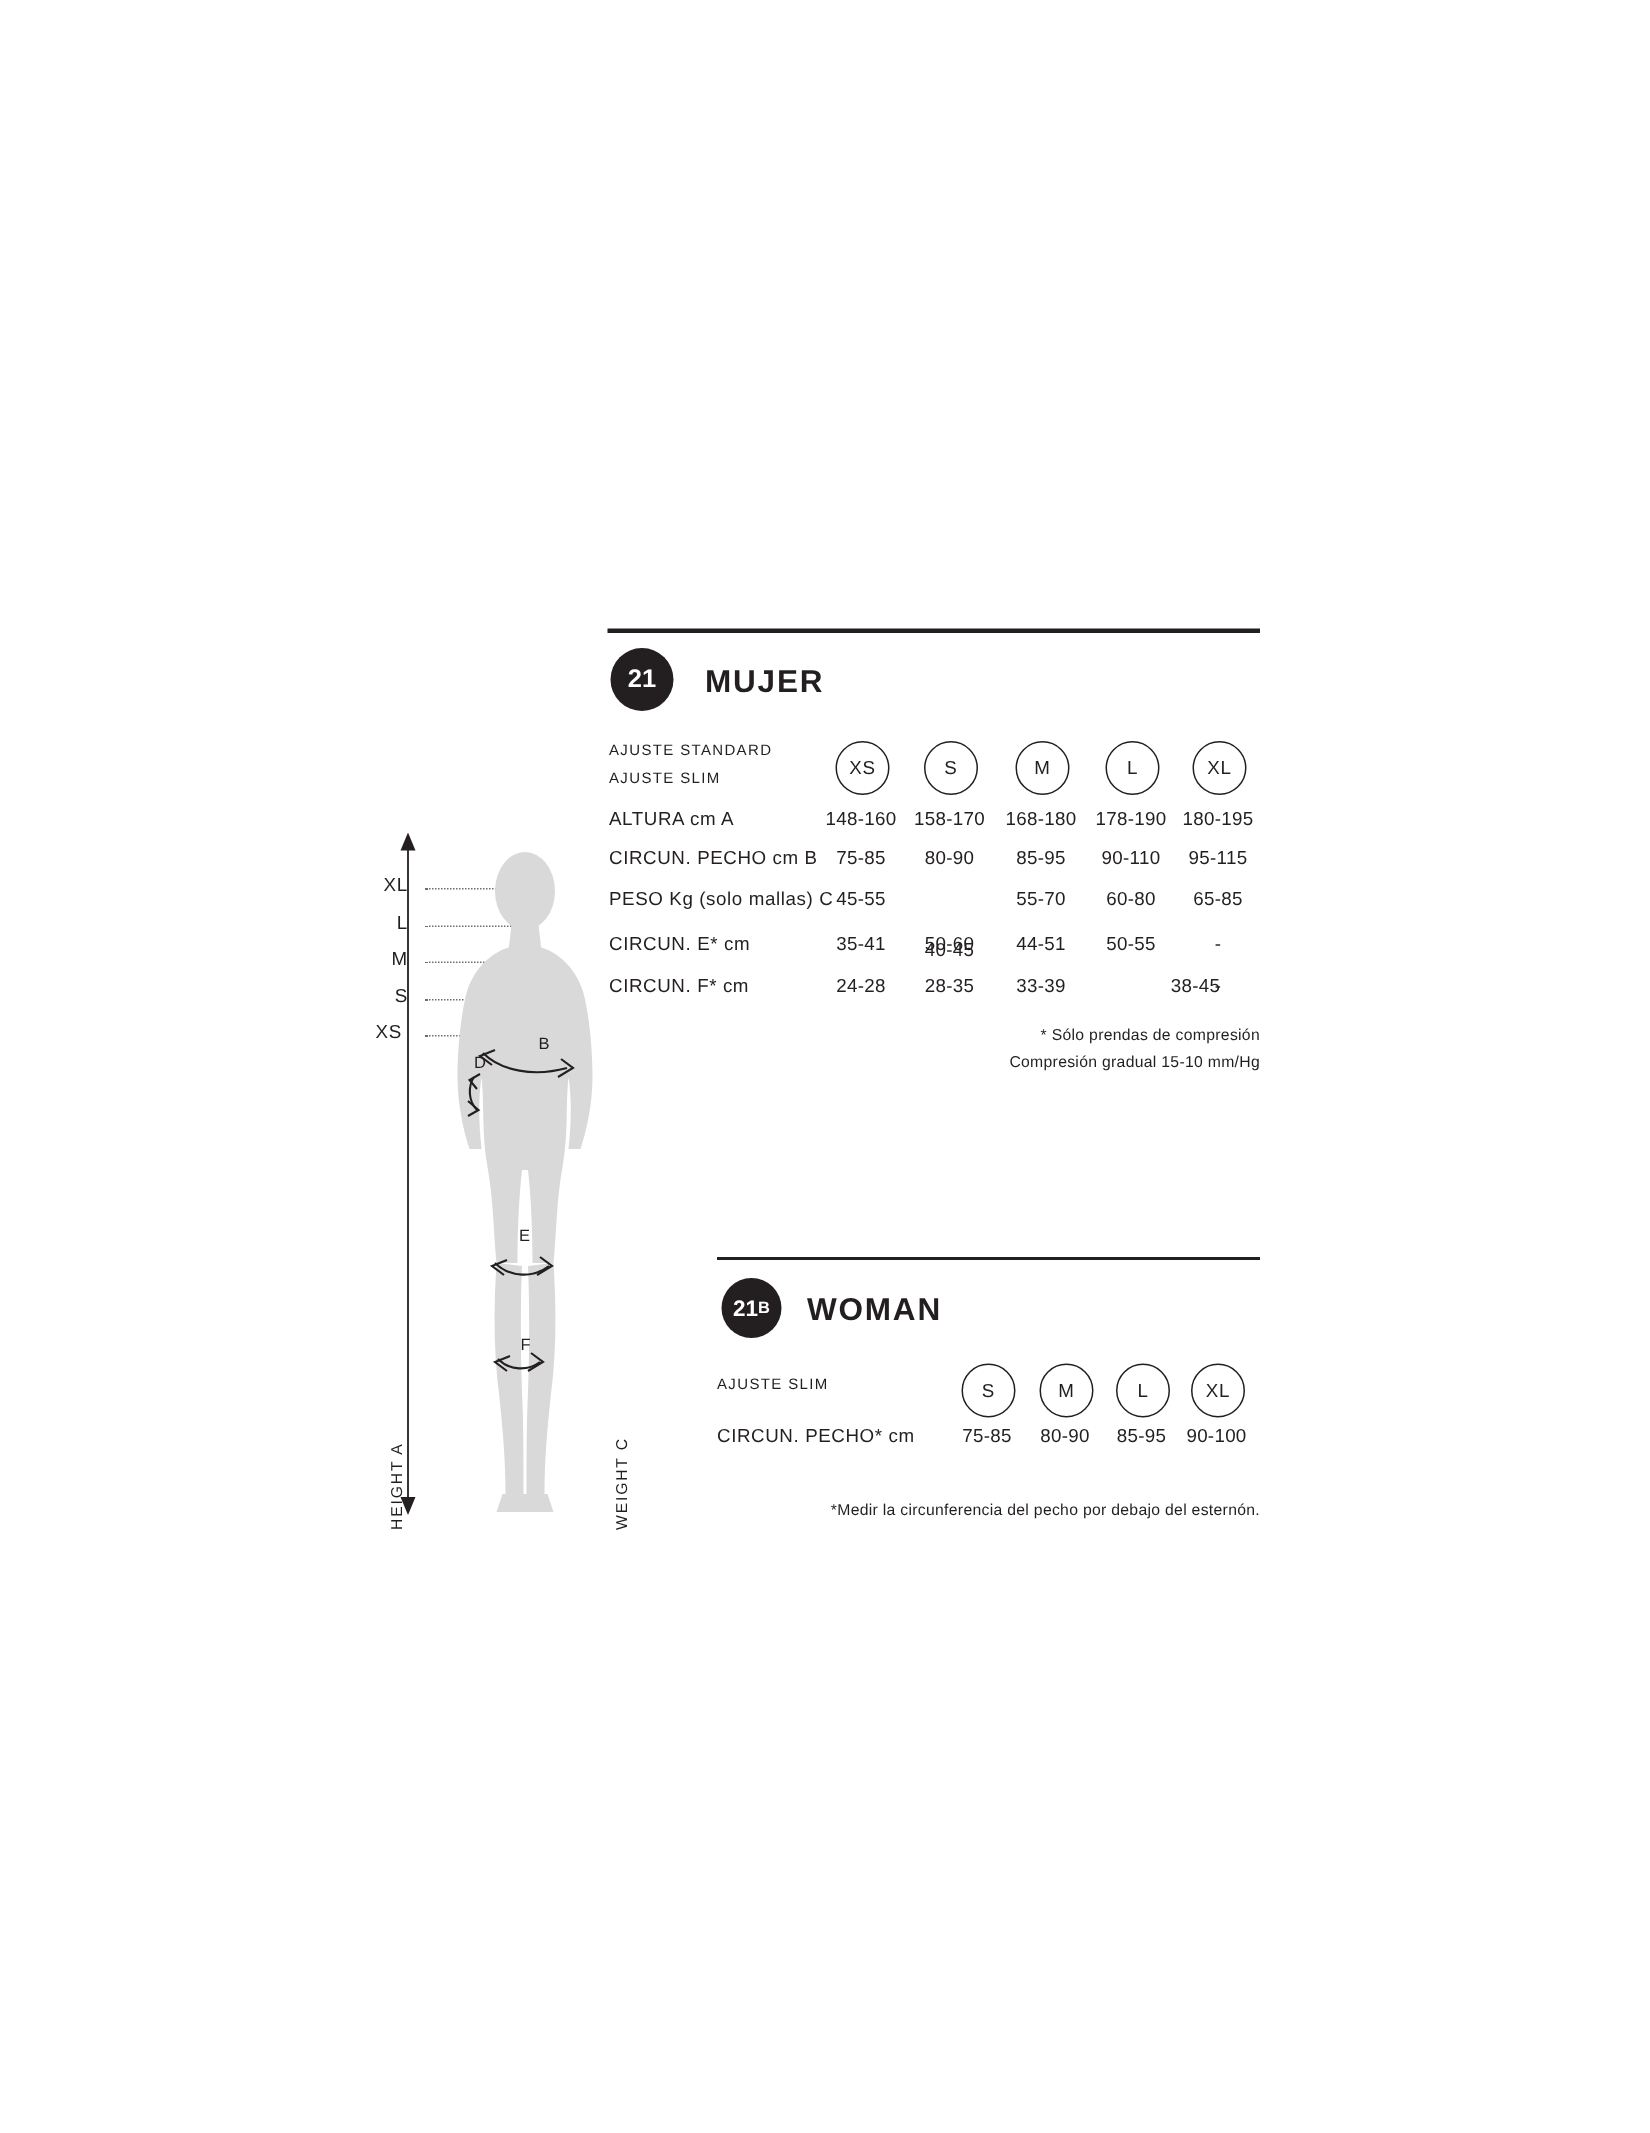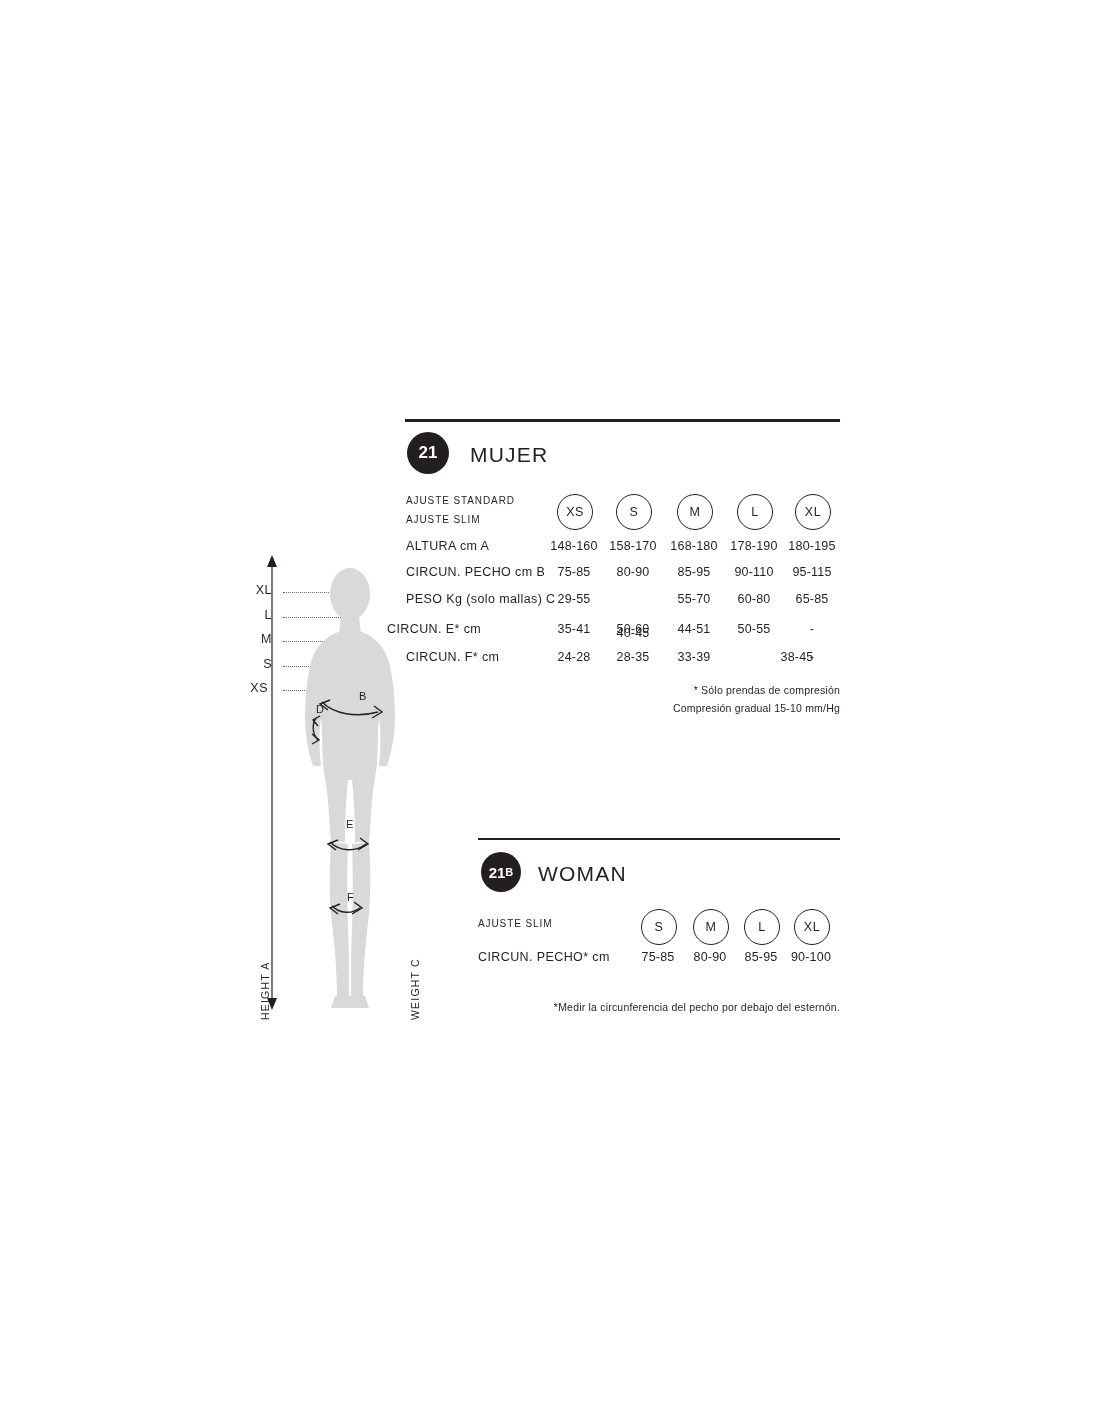--- a/index.html
+++ b/index.html
@@ -68,21 +68,21 @@
     align-items: center;
     justify-content: center;
     font-weight: bold;
     letter-spacing: 0px;
   }
   .block-title {
     position: absolute;
     font-size: 21px;
     letter-spacing: 1.2px;
     color: #231f20;
-    font-weight: 400;
+    font-weight: 700;
   }
   .fit-label {
     position: absolute;
     font-size: 10px;
     letter-spacing: .9px;
     color: #231f20;
   }
   .row-label {
     position: absolute;
     font-size: 12.5px;
@@ -253,27 +253,27 @@
   <div class="cell" style="left:782px;top:539px;">180-195</div>
 
   <div class="row-label" style="left:406px;top:565px;">CIRCUN. PECHO cm B</div>
   <div class="cell" style="left:544px;top:565px;">75-85</div>
   <div class="cell" style="left:603px;top:565px;">80-90</div>
   <div class="cell" style="left:664px;top:565px;">85-95</div>
   <div class="cell" style="left:724px;top:565px;">90-110</div>
   <div class="cell" style="left:782px;top:565px;">95-115</div>
 
   <div class="row-label" style="left:406px;top:592px;text-align:right;">PESO Kg (solo mallas) C</div>
-  <div class="cell" style="left:544px;top:592px;">29-55</div>
+  <div class="cell" style="left:544px;top:592px;">45-55</div>
   <div class="cell" style="left:603px;top:592px;margin-top:30px;">50-60</div>
   <div class="cell" style="left:664px;top:592px;">55-70</div>
   <div class="cell" style="left:724px;top:592px;">60-80</div>
   <div class="cell" style="left:782px;top:592px;">65-85</div>
 
-  <div class="row-label" style="left:387px;top:622px;">CIRCUN. E* cm</div>
+  <div class="row-label" style="left:406px;top:622px;">CIRCUN. E* cm</div>
   <div class="cell" style="left:544px;top:622px;">35-41</div>
   <div class="cell" style="left:603px;top:626px;">40-45</div>
   <div class="cell" style="left:664px;top:622px;">44-51</div>
   <div class="cell" style="left:724px;top:622px;">50-55</div>
   <div class="cell" style="left:782px;top:622px;">-</div>
 
   <div class="row-label" style="left:406px;top:650px;">CIRCUN. F* cm</div>
   <div class="cell" style="left:544px;top:650px;">24-28</div>
   <div class="cell" style="left:603px;top:650px;">28-35</div>
   <div class="cell" style="left:664px;top:650px;">33-39</div>

